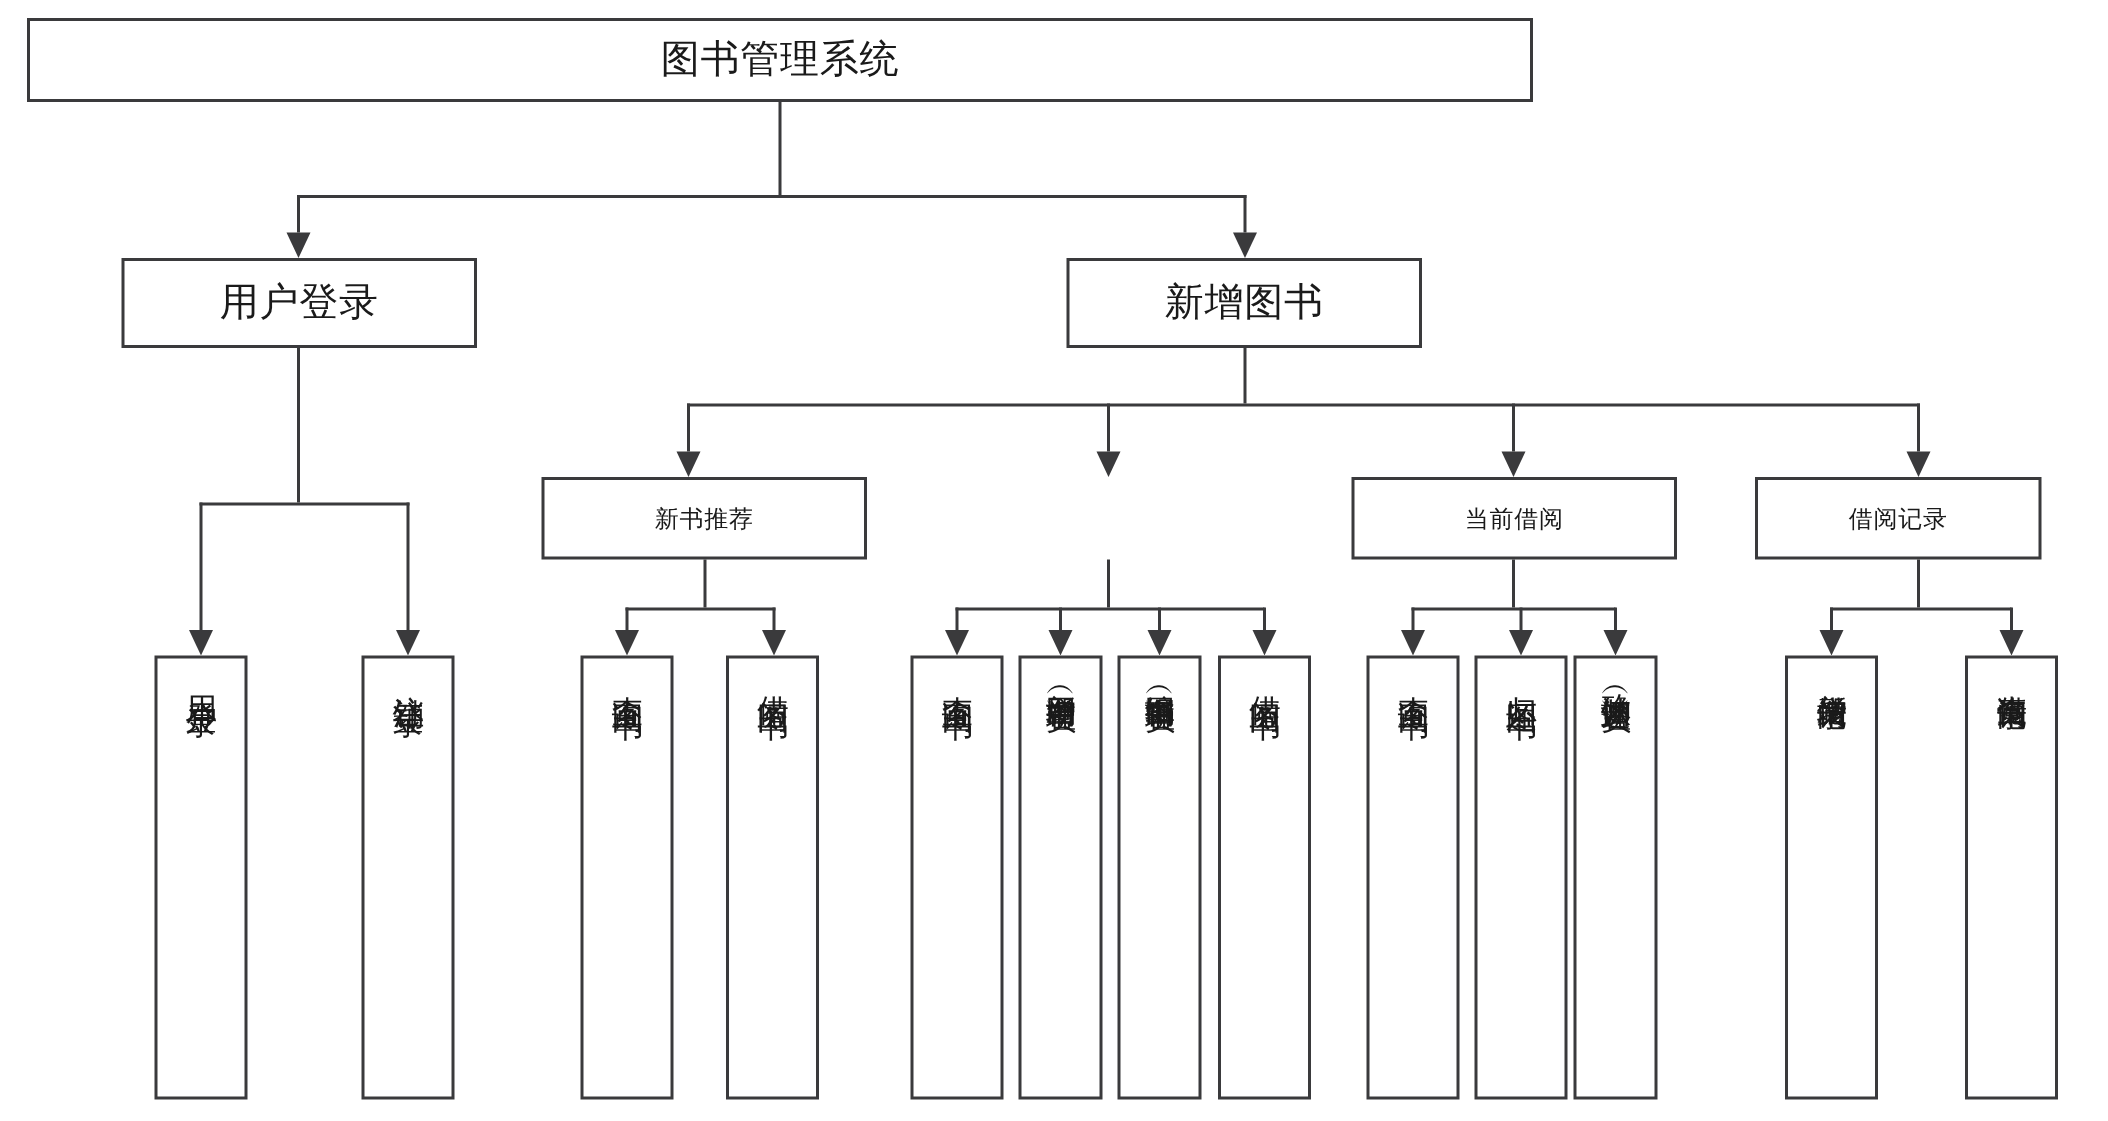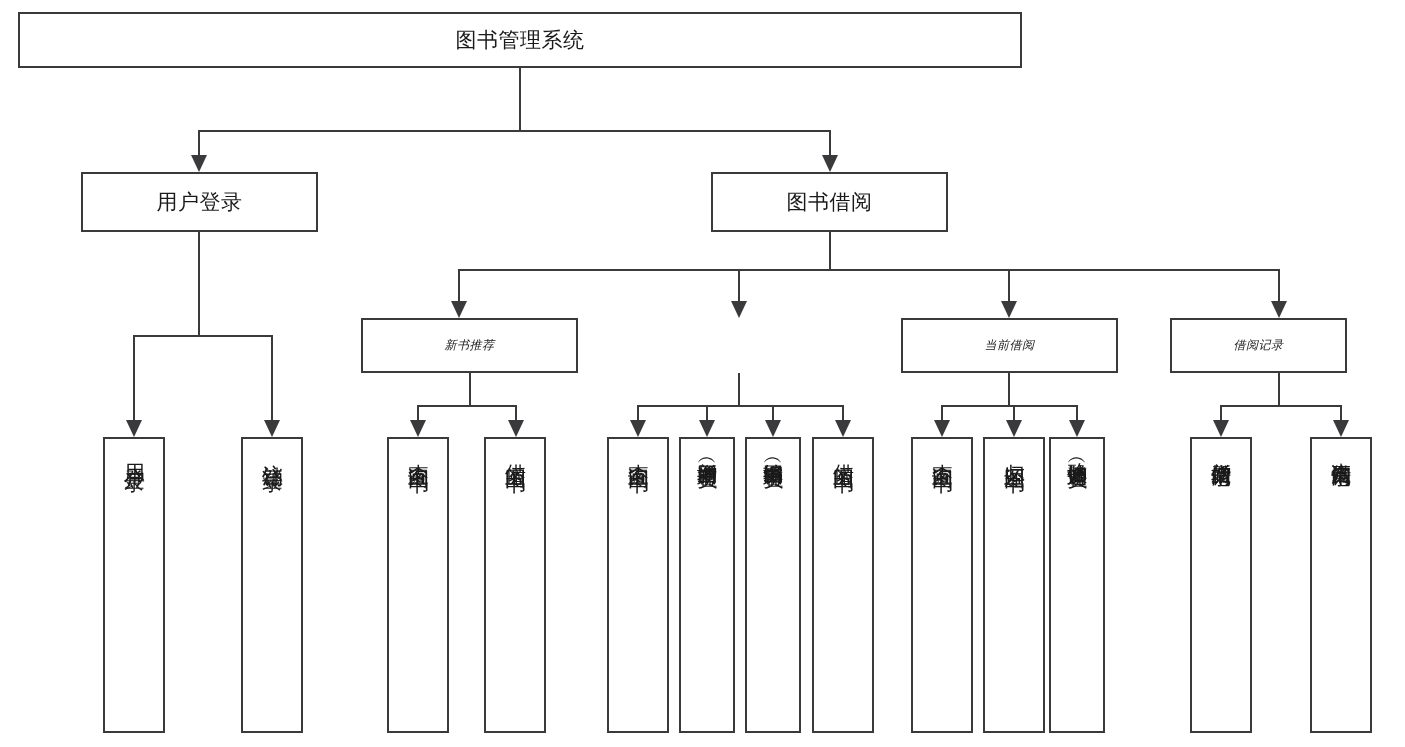--- a/index.html
+++ b/index.html
@@ -27,27 +27,26 @@
     color: #1a1a1a;
   }
   .node .lbl {
     display: block;
     text-align: center;
     line-height: 1.08;
     white-space: nowrap;
   }
   
   .node.horiz .lbl {
-    font-size: 21px;
+    font-size: 26px;
     letter-spacing: 0.5px;
   }
   .node.mid .lbl {
-    font-size: 12px;
+    font-size: 16px;
     letter-spacing: 0.5px;
-    font-style: italic;
   }
   
   .node.leaf {
     align-items: flex-start;
     justify-content: center;
     padding-top: 8px;
   }
   .node.leaf .lbl {
     writing-mode: vertical-rl;
     text-orientation: upright;
@@ -101,21 +100,21 @@
   <div class="ln v" style="left:198px; top:130px; height:25px;"></div>
   <div class="arrow" style="left:191px; top:155px;"></div>
   <div class="ln v" style="left:829px; top:130px; height:25px;"></div>
   <div class="arrow" style="left:822px; top:155px;"></div>
 
   <div class="node horiz" style="left:81px; top:172px; width:237px; height:60px;">
     <span class="lbl">用户登录</span>
   </div>
 
   <div class="node horiz" style="left:711px; top:172px; width:237px; height:60px;">
-    <span class="lbl">图书借阅</span>
+    <span class="lbl">新增图书</span>
   </div>
 
   <div class="ln v" style="left:198px; top:232px; height:103px;"></div>
   <div class="ln h" style="left:133px; top:335px; width:140px;"></div>
   <div class="ln v" style="left:133px; top:335px; height:85px;"></div>
   <div class="arrow" style="left:126px; top:420px;"></div>
   <div class="ln v" style="left:271px; top:335px; height:85px;"></div>
   <div class="arrow" style="left:264px; top:420px;"></div>
 
   <div class="ln v" style="left:829px; top:232px; height:37px;"></div>
@@ -128,21 +127,21 @@
   <div class="arrow" style="left:1001px; top:301px;"></div>
   <div class="ln v" style="left:1278px; top:269px; height:32px;"></div>
   <div class="arrow" style="left:1271px; top:301px;"></div>
 
   <div class="node mid" style="left:361px; top:318px; width:217px; height:55px;">
     <span class="lbl">新书推荐</span>
   </div>
   <div class="node mid" style="left:901px; top:318px; width:217px; height:55px;">
     <span class="lbl">当前借阅</span>
   </div>
-  <div class="node mid" style="left:1170px; top:318px; width:177px; height:55px;">
+  <div class="node mid" style="left:1170px; top:318px; width:191px; height:55px;">
     <span class="lbl">借阅记录</span>
   </div>
 
   <div class="ln v" style="left:469px; top:373px; height:32px;"></div>
   <div class="ln h" style="left:417px; top:405px; width:100px;"></div>
   <div class="ln v" style="left:417px; top:405px; height:15px;"></div>
   <div class="arrow" style="left:410px; top:420px;"></div>
   <div class="ln v" style="left:515px; top:405px; height:15px;"></div>
   <div class="arrow" style="left:508px; top:420px;"></div>
 

